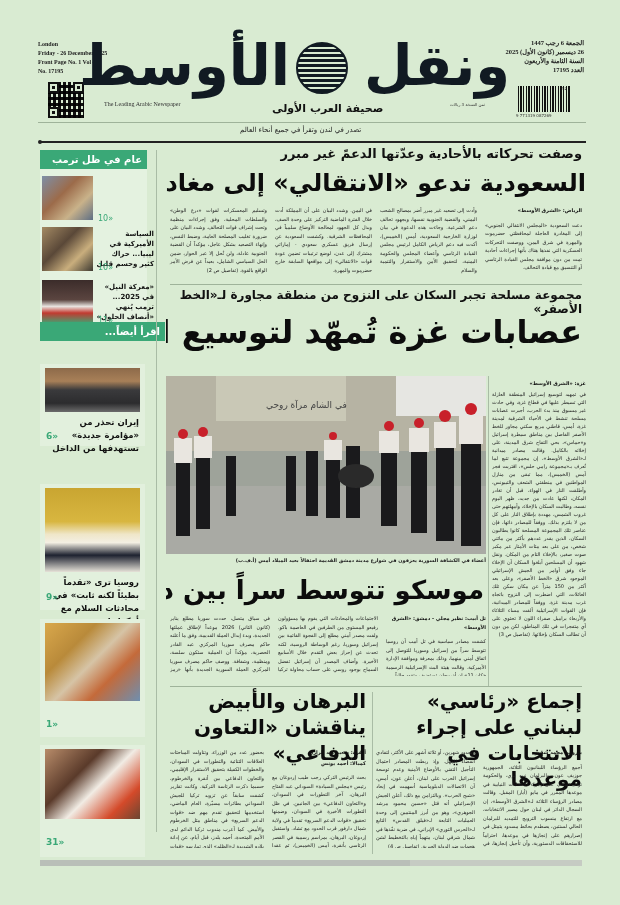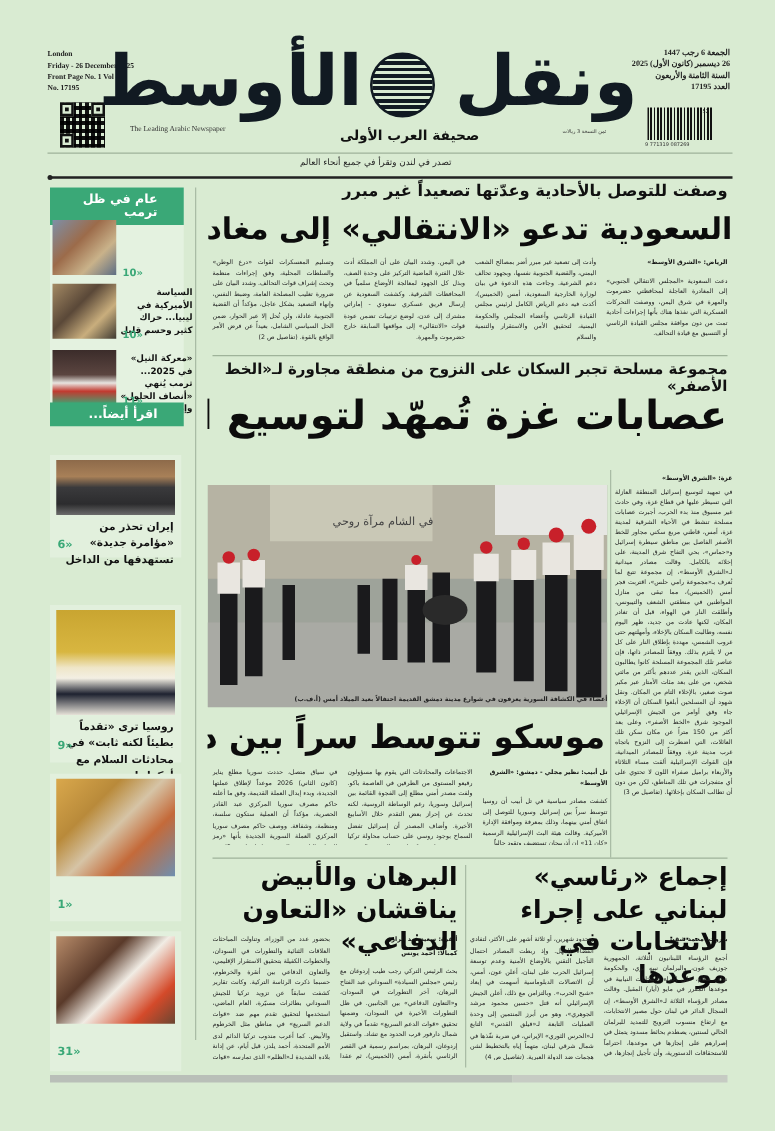--- a/index.html
+++ b/index.html
@@ -25,25 +25,25 @@
       background: repeating-linear-gradient(90deg, #111 0 1px, transparent 1px 2px, #111 2px 4px, transparent 4px 5px, #111 5px 6px, transparent 6px 8px); }
   .barcode-num { left: 516px; top: 113px; font-size: 4px; color: #333; }
   .price { left: 450px; top: 102px; font-size: 4px; color: #333; direction: rtl; }
   .hr-thin { height: 1px; background: #9fb39a; }
   .slogan { left: 240px; top: 126px; font-size: 7px; color: #222; direction: rtl; }
   .hr-thick { height: 2px; background: #222; }
   .dot-end { width: 4px; height: 4px; background: #222; border-radius: 50%; }
 
   
   .side-box { background: #e4f2e0; }
-  .green-head { background: #3aa877; color: #fff; font-weight: bold; font-size: 10px; text-align: right; padding: 4px 21px; direction: rtl; }
+  .green-head { background: #3aa877; color: #fff; font-weight: bold; font-size: 10px; text-align: right; padding: 4px 5px; direction: rtl; }
   .mini-story { position: absolute; left: 42px; width: 112px; }
   .mini-img { position: absolute; left: 0; width: 51px; height: 44px; }
   .mini-title { position: absolute; right: 0; width: 58px; font-size: 7px; line-height: 10px; font-weight: bold; direction: rtl; text-align: right; color: #111; }
-  .mini-page { position: absolute; left: 56px; font-size: 8px; font-weight: bold; color: #3aa877; }
+  .mini-page { position: absolute; left: 56px; font-size: 8px; font-weight: normal; color: #3aa877; }
   .card { position: absolute; left: 40px; width: 105px; background: #e2f0dd; }
   .card-img { width: 95px; margin: 4px 5px 0 5px; }
   .card-title { font-size: 8.5px; line-height: 13px; font-weight: bold; direction: rtl; text-align: right; padding: 4px 6px 2px 6px; color: #111; }
   .card-page { position: absolute; left: 6px; font-size: 9px; font-weight: bold; color: #3aa877; }
   .vrule { width: 1px; background: #a9bca5; }
 
   
   .kicker { direction: rtl; text-align: right; font-weight: bold; color: #111; }
   .headline { direction: rtl; text-align: right; font-weight: bold; color: #0c0c0c; letter-spacing: -1px; }
   .body-cols { display: flex; flex-direction: row-reverse; gap: 8px; }
@@ -103,21 +103,21 @@
   <div class="mini-img" style="top:0;background:linear-gradient(135deg,#a48a64,#5a4838 40%,#c9ae7d 70%,#3e3a32);"></div>
   <div class="mini-title" style="top:2px;">السياسة الأميركية في ليبيا... حراك كثير وحسم قليل</div>
   <div class="mini-page" style="top:36px;">10»</div>
 </div>
 <div class="mini-story" style="top:280px;height:52px;">
   <div class="mini-img" style="top:0;background:linear-gradient(180deg,#3b2c2a 0,#5b4540 45%,#e8e4e0 60%,#c23a30 75%,#3aa877 100%);"></div>
   <div class="mini-title" style="top:2px;">«معركة النيل» في 2025... ترمب يُنهي «أنصاف الحلول» وإيران</div>
   <div class="mini-page" style="top:36px;">11»</div>
 </div>
 
-<div class="abs green-head" style="left:40px;top:322px;width:107px;">اقرأ أيضاً...</div>
+<div class="abs green-head" style="left:40px;top:322px;width:125px;">اقرأ أيضاً...</div>
 
 <div class="card" style="top:364px;height:82px;">
   <div class="card-img" style="height:44px;background:linear-gradient(180deg,#8d6a4a 0,#a88058 30%,#3a3a3c 50%,#2c2c2e 80%,#6b6b6b 100%);"></div>
   <div class="card-title">إيران تحذر من «مؤامرة جديدة» تستهدفها من الداخل</div>
   <div class="card-page" style="top:67px;">6»</div>
 </div>
 <div class="card" style="top:484px;height:126px;">
   <div class="card-img" style="height:84px;background:linear-gradient(180deg,#c9a531 0,#d8b640 40%,#efe6c8 55%,#f3efe3 65%,#1e2230 80%,#e6e2d8 100%);"></div>
   <div class="card-title">روسيا ترى «تقدماً بطيئاً لكنه ثابت» في محادثات السلام مع أوكرانيا</div>
   <div class="card-page" style="top:108px;">9»</div>
@@ -126,39 +126,39 @@
   <div class="card-img" style="height:78px;background:linear-gradient(135deg,#d9a84c 0,#b98a3a 30%,#d6c4a6 50%,#c46a3a 70%,#6e8fb0 100%);"></div>
   <div class="card-page" style="top:100px;">1»</div>
 </div>
 <div class="card" style="top:745px;height:112px;">
   <div class="card-img" style="height:70px;background:linear-gradient(135deg,#b88c6a 0,#5a3a2a 35%,#f1ece4 55%,#d44a2a 80%,#6a4632 100%);"></div>
   <div class="card-page" style="top:92px;">31»</div>
 </div>
 
 <div class="abs vrule" style="left:156px;top:150px;height:682px;"></div>
 
-<div class="abs kicker" style="left:170px;top:146px;width:412px;font-size:13px;">وصفت للتوصل بالأحادية وعدّتها تصعيداً غير مبرر</div>
+<div class="abs kicker" style="left:170px;top:146px;width:412px;font-size:13px;">وصفت تحركاته بالأحادية وعدّتها الدعمً غير مبرر</div>
 <div class="abs headline" style="left:166px;top:166px;width:420px;font-size:24px;line-height:34px;white-space:nowrap;overflow:hidden;">السعودية تدعو «الانتقالي» إلى مغادرة حضرموت والمهرة عاجلاً</div>
 <div class="abs" style="left:170px;top:206px;width:412px;">
   <div class="body-cols">
     <div class="col">
       <div class="byline">الرياض: «الشرق الأوسط»</div>
       <div>دعت السعودية «المجلس الانتقالي الجنوبي» إلى المغادرة العاجلة لمحافظتي حضرموت والمهرة في شرق اليمن، ووصفت التحركات العسكرية التي نفذها هناك بأنها إجراءات أحادية تمت من دون موافقة مجلس القيادة الرئاسي أو التنسيق مع قيادة التحالف.</div>
     </div>
     <div class="col">وأدت إلى تصعيد غير مبرر أضر بمصالح الشعب اليمني، والقضية الجنوبية نفسها، وبجهود تحالف دعم الشرعية. وجاءت هذه الدعوة في بيان لوزارة الخارجية السعودية، أمس (الخميس)، أكدت فيه دعم الرياض الكامل لرئيس مجلس القيادة الرئاسي وأعضاء المجلس والحكومة اليمنية، لتحقيق الأمن والاستقرار والتنمية والسلام</div>
     <div class="col">في اليمن. وشدد البيان على أن المملكة أدت خلال الفترة الماضية التركيز على وحدة الصف، وبذل كل الجهود لمعالجة الأوضاع سلمياً في المحافظات الشرقية. وكشفت السعودية عن إرسال فريق عسكري سعودي - إماراتي مشترك إلى عدن، لوضع ترتيبات تضمن عودة قوات «الانتقالي» إلى مواقعها السابقة خارج حضرموت والمهرة.</div>
     <div class="col">وتسليم المعسكرات لقوات «درع الوطن» والسلطات المحلية، وفق إجراءات منظمة وتحت إشراف قوات التحالف. وشدد البيان على ضرورة تغليب المصلحة العامة، وضبط النفس، وإنهاء التصعيد بشكل عاجل، مؤكداً أن القضية الجنوبية عادلة، ولن تُحل إلا عبر الحوار، ضمن الحل السياسي الشامل، بعيداً عن فرض الأمر الواقع بالقوة. (تفاصيل ص 2)</div>
   </div>
 </div>
 <div class="abs hr-thin" style="left:170px;top:284px;width:412px;"></div>
 
 <div class="abs kicker" style="left:170px;top:288px;width:412px;font-size:12px;">مجموعة مسلحة تجبر السكان على النزوح من منطقة مجاورة لـ«الخط الأصفر»</div>
 <div class="abs headline" style="left:166px;top:308px;width:416px;font-size:32px;line-height:48px;white-space:nowrap;overflow:hidden;">عصابات غزة تُمهّد لتوسيع المنطقة العازلة</div>
 
-<div class="abs photo" style="left:166px;top:388px;width:320px;height:178px;">
+<div class="abs photo" style="left:166px;top:376px;width:320px;height:178px;">
   <svg width="320" height="178" viewBox="0 0 320 178">
     <rect width="320" height="178" fill="#9ea39a"></rect>
     <rect x="0" y="0" width="320" height="75" fill="#b6b3a3"></rect>
     <rect x="50" y="0" width="130" height="45" fill="#c9c8b6"></rect>
     <rect x="230" y="0" width="90" height="40" fill="#e6e6e2"></rect>
     <rect x="0" y="110" width="320" height="68" fill="#a9aaa4"></rect>
     <g fill="#1a1a1c">
       <rect x="10" y="70" width="14" height="90"></rect>
         <rect x="30" y="68" width="14" height="85"></rect>
       <rect x="60" y="80" width="10" height="60"></rect>

